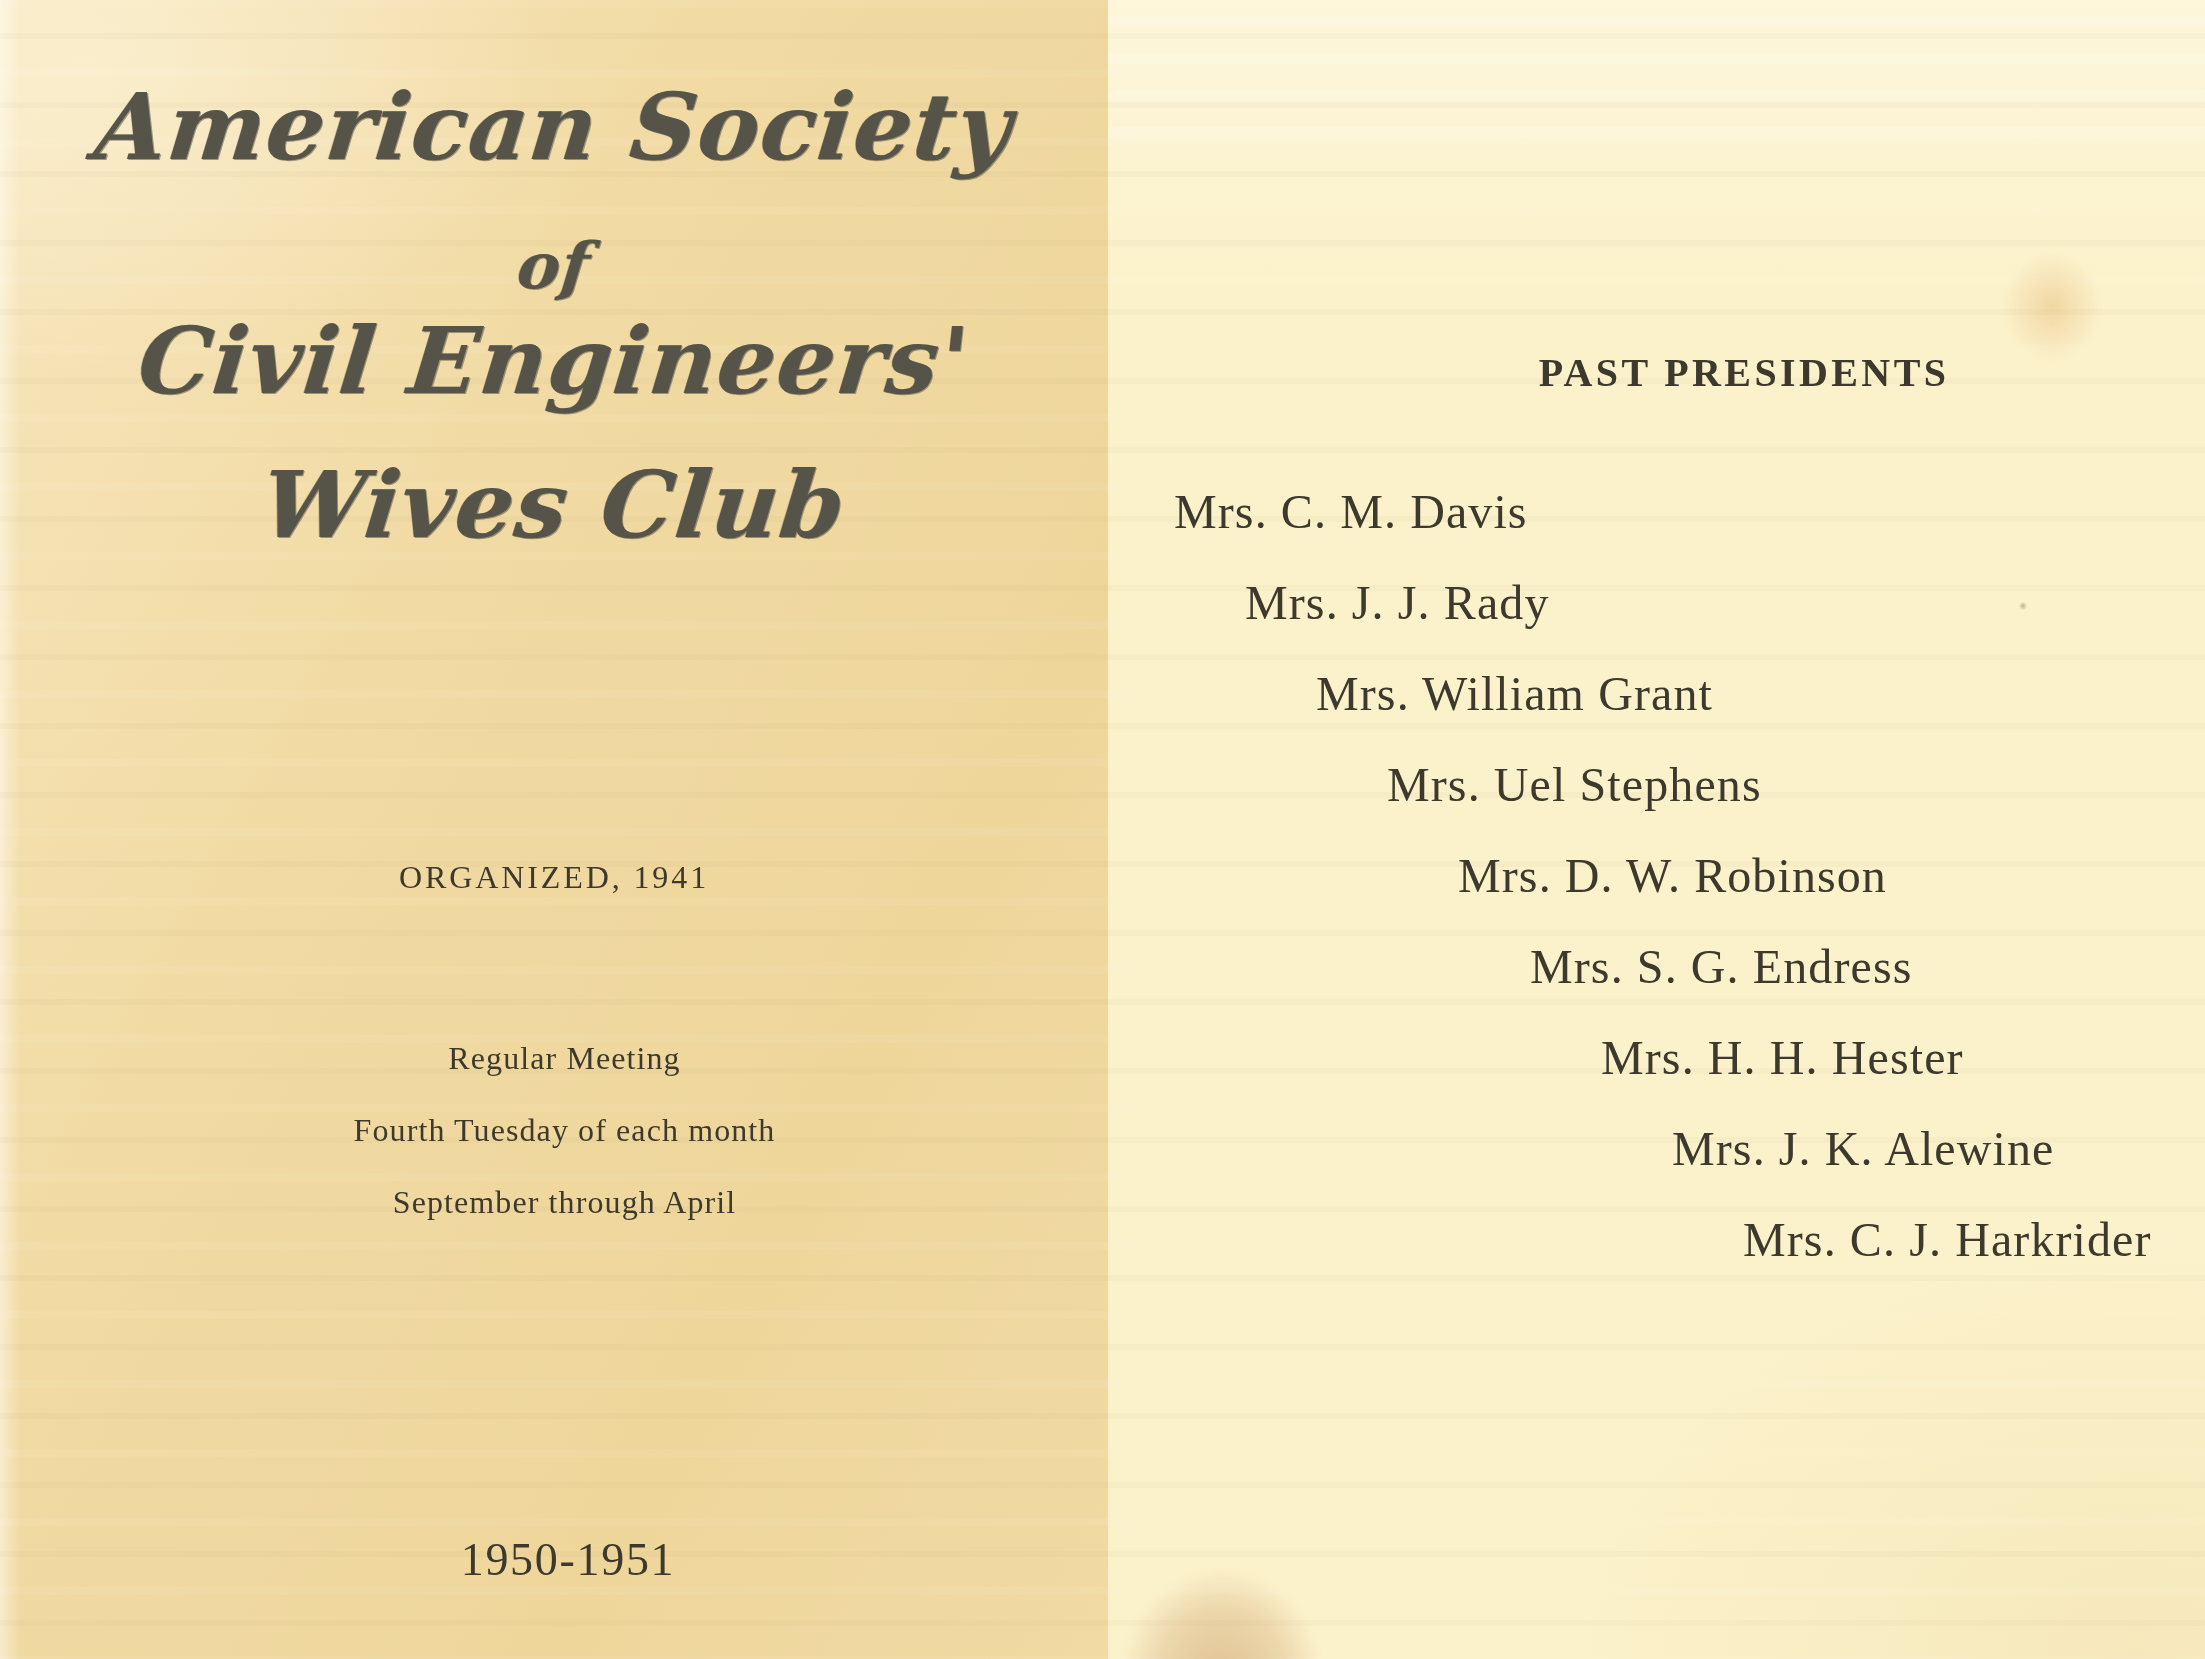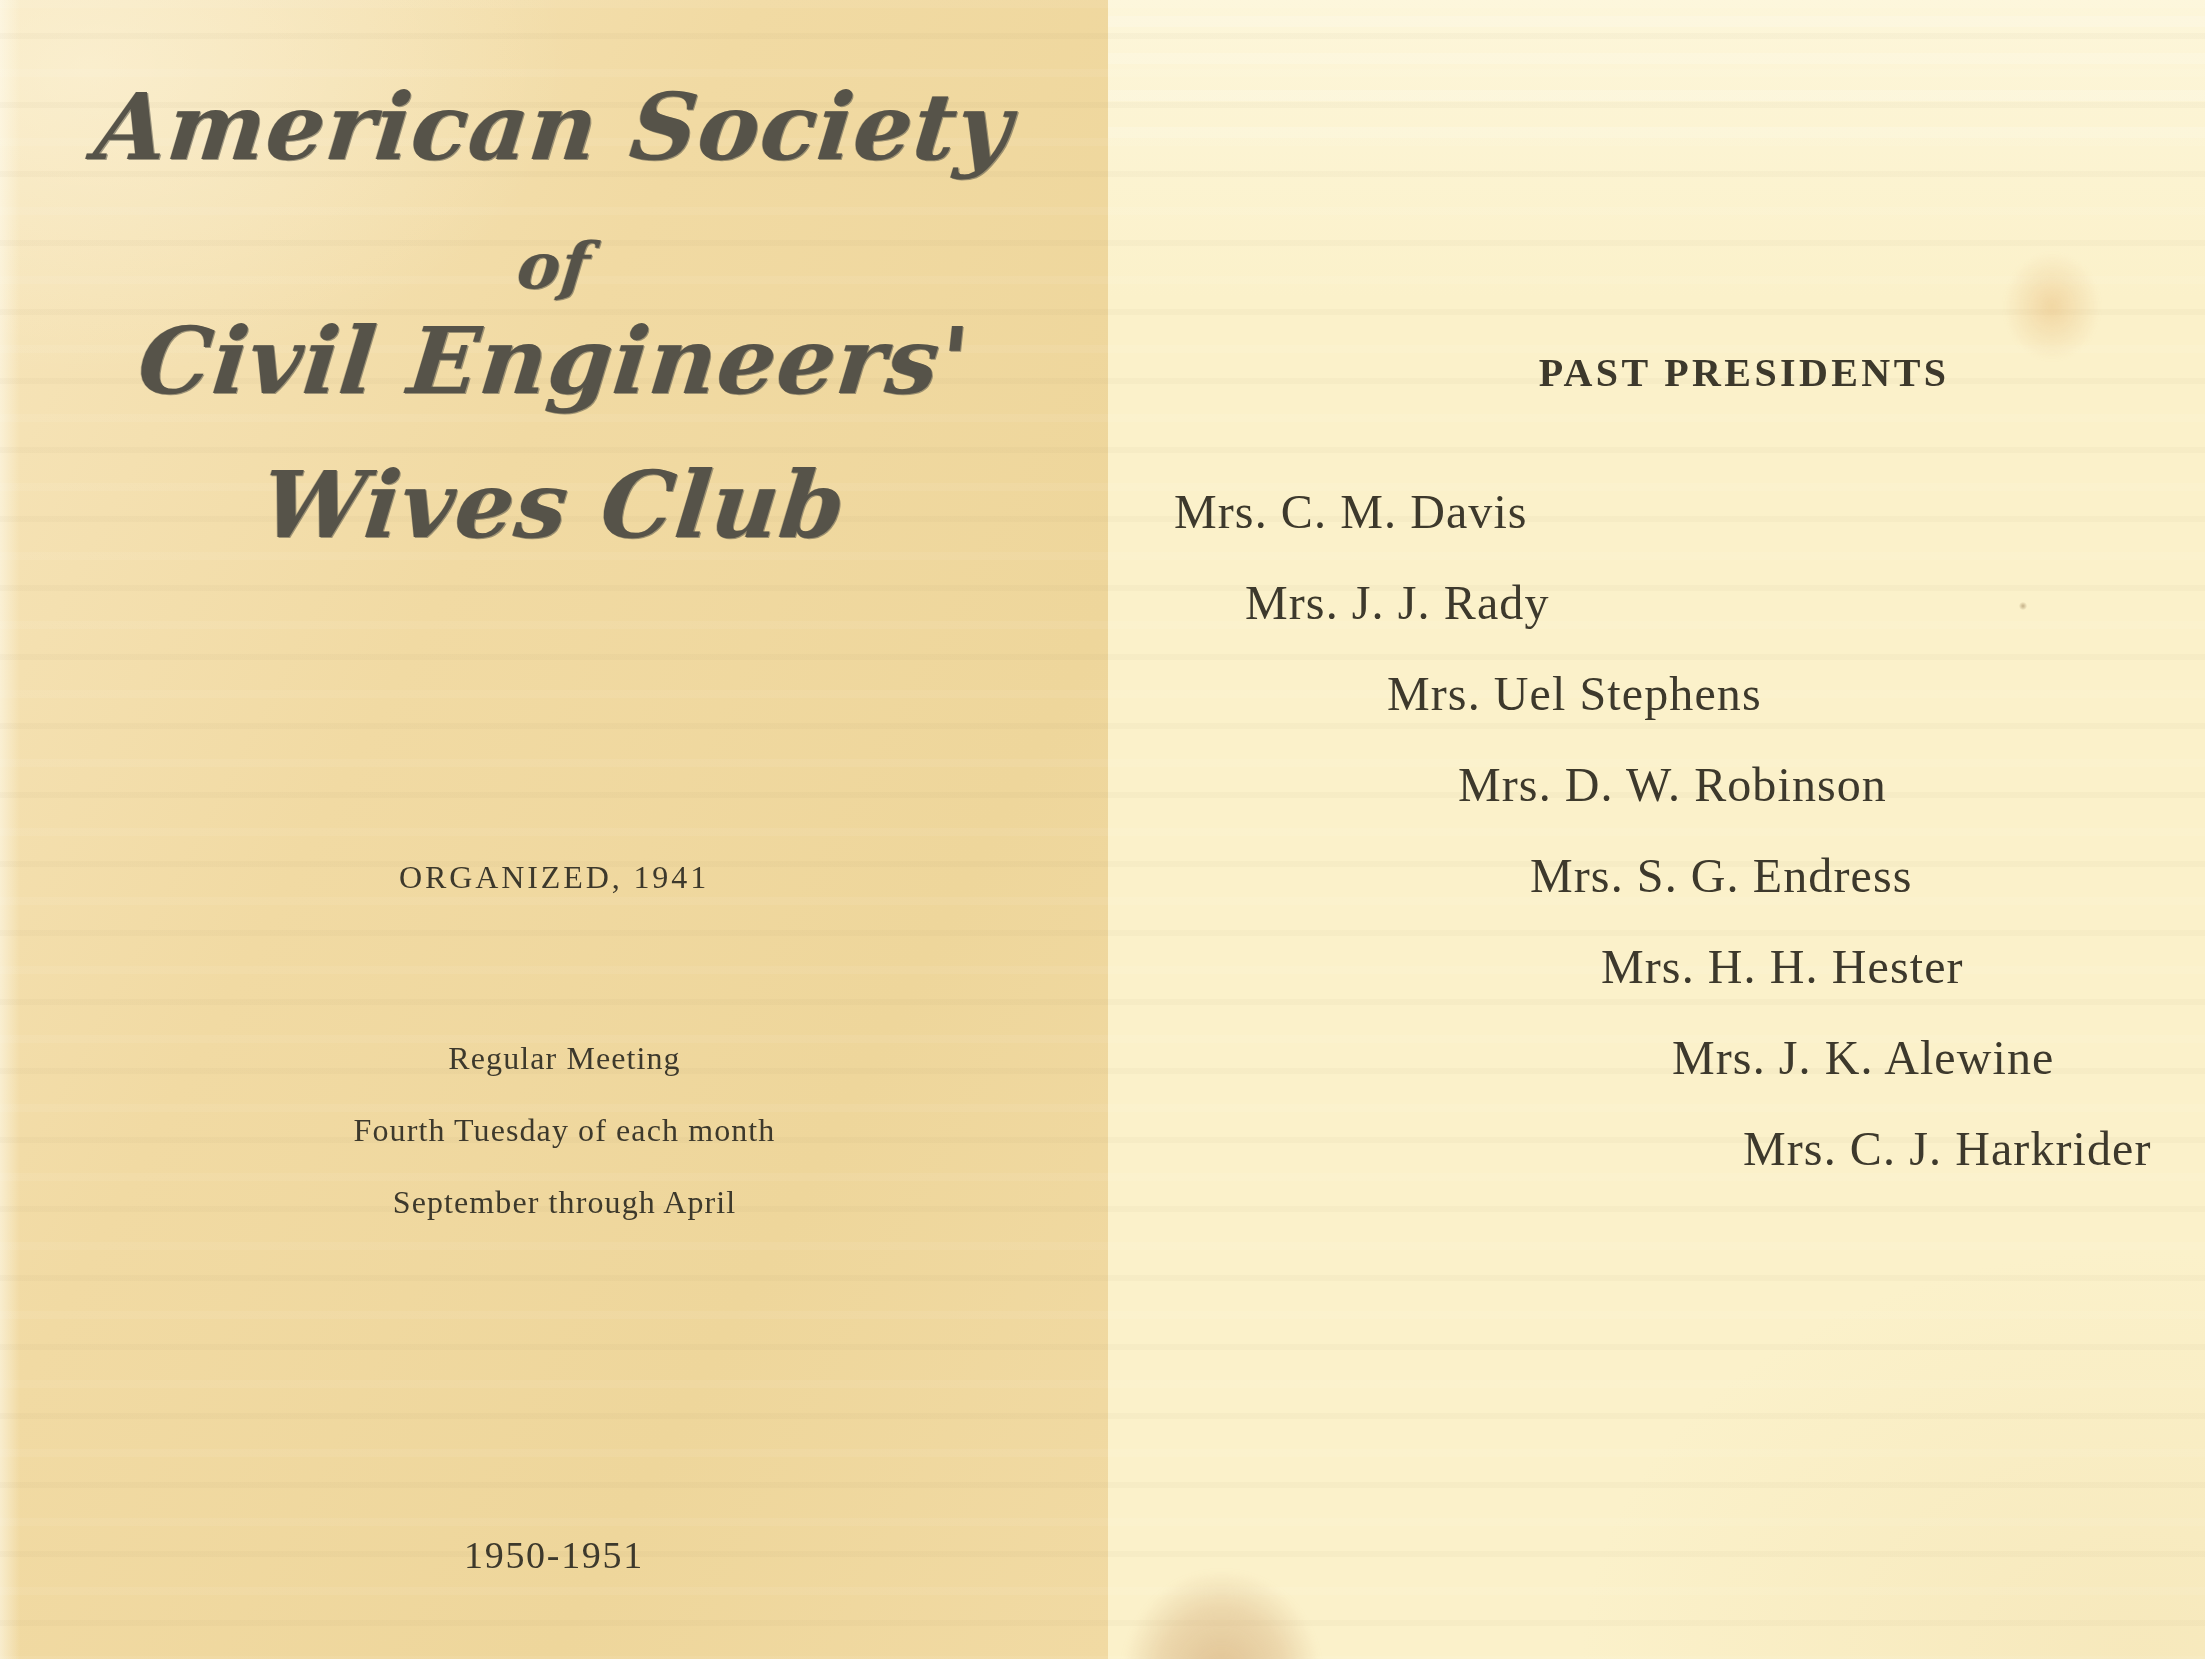--- a/index.html
+++ b/index.html
@@ -72,22 +72,22 @@
     position:absolute;left:0;top:859px;width:100%;
     text-align:center;font-size:32px;letter-spacing:2.9px;
     color:var(--body-ink);white-space:nowrap;
   }
   .meeting-block{position:absolute;left:0;top:1022px;width:100%;text-align:center;}
   .meeting-line{
     font-size:32px;line-height:72px;letter-spacing:1.1px;
     color:var(--body-ink);white-space:nowrap;padding-left:21px;
   }
   .years-line{
-    position:absolute;left:0;top:1533px;width:100%;
-    text-align:center;font-size:38px;letter-spacing:1.7px;
+    position:absolute;left:14px;top:1533px;width:100%;
+    text-align:center;font-size:46px;letter-spacing:1.7px;
     color:var(--body-ink);white-space:nowrap;
   }
   
   .past-presidents-heading{
     position:absolute;left:0;top:349px;width:100%;
     text-align:center;transform:translateX(30px);
     font-size:40px;font-weight:bold;letter-spacing:3.4px;
     color:var(--body-ink);white-space:nowrap;
   }
   .presidents-list{
@@ -144,20 +144,21 @@
 
   <div class="page-right">
     <div class="scan-texture"></div>
     <div class="scan-band-top"></div>
 
     <div class="past-presidents-heading">PAST PRESIDENTS</div>
 
     <div class="presidents-list">
         <div class="president-name" style="margin-left: 0px;">Mrs. C. M. Davis</div>
         <div class="president-name" style="margin-left: 71px;">Mrs. J. J. Rady</div>
+        <div class="president-name" style="margin-left: 142px;">Mrs. William Grant</div>
         <div class="president-name" style="margin-left: 213px;">Mrs. Uel Stephens</div>
         <div class="president-name" style="margin-left: 284px;">Mrs. D. W. Robinson</div>
         <div class="president-name" style="margin-left: 356px;">Mrs. S. G. Endress</div>
         <div class="president-name" style="margin-left: 427px;">Mrs. H. H. Hester</div>
         <div class="president-name" style="margin-left: 498px;">Mrs. J. K. Alewine</div>
         <div class="president-name" style="margin-left: 569px;">Mrs. C. J. Harkrider</div>
       </div>
 
     <div class="stain-top-right"></div>
     <div class="speck-right"></div>

